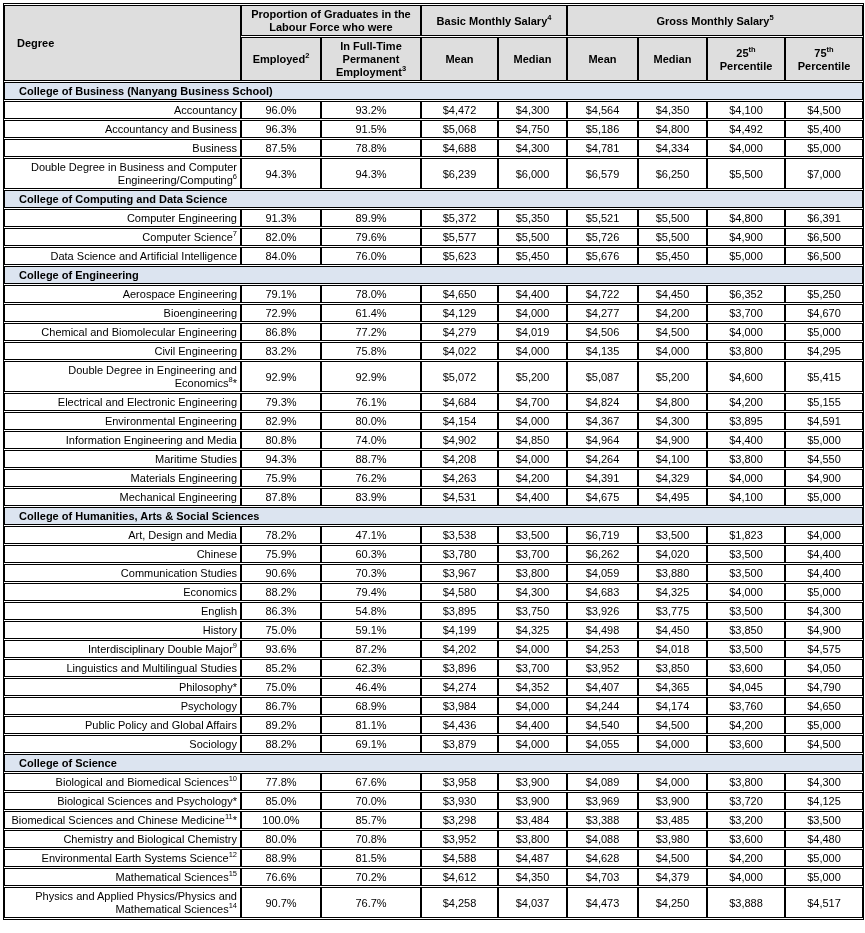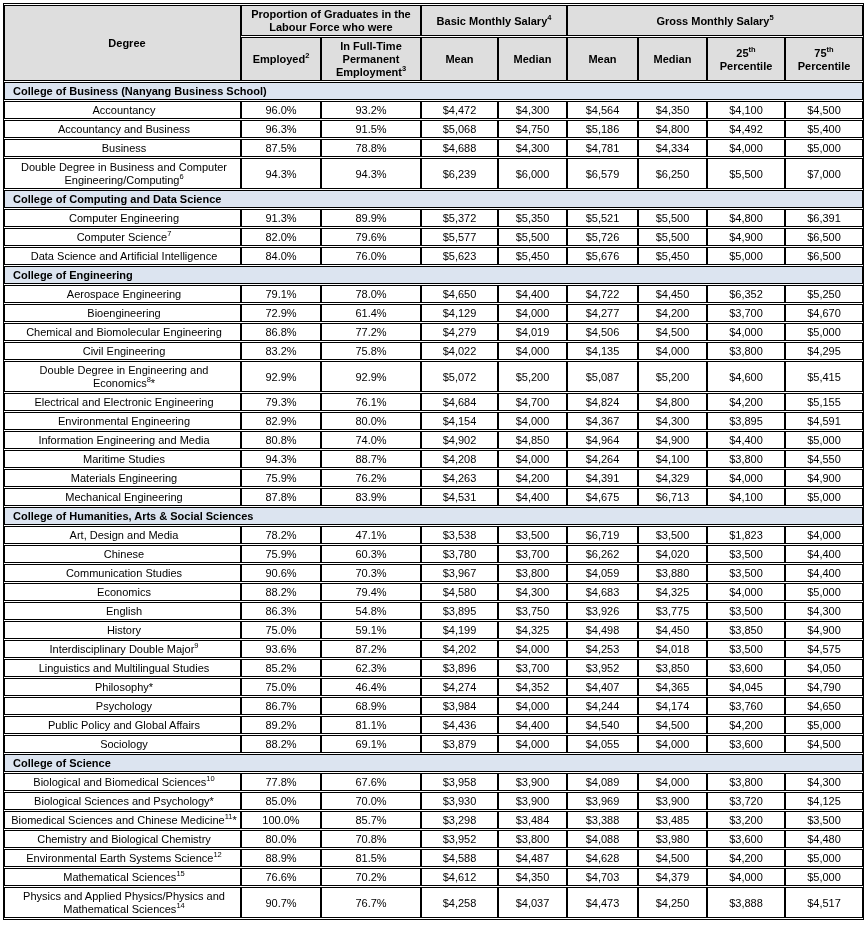--- a/index.html
+++ b/index.html
@@ -33,31 +33,31 @@
     overflow:hidden;
     word-wrap:break-word;
   }
   thead th{
     background:var(--header-bg);
     font-weight:bold;
     text-align:center;
     vertical-align:middle;
   }
   thead th.degree-h{
-    text-align:center;
+    text-align:left;
     padding-left:12px;
   }
   td.section-cell{
     background:var(--section-bg);
     font-weight:bold;
     text-align:left;
-    padding-left:8px;
+    padding-left:14px;
   }
   td.degree{
-    text-align:center;
+    text-align:right;
     padding-left:6px;
     vertical-align:middle;
   }
   td.val{
     text-align:center;
     vertical-align:middle;
   }
   sup{
     font-size:7.5px;
     line-height:0;
@@ -295,21 +295,21 @@
           <td class="val">$4,000</td>
           <td class="val">$4,900</td>
         </tr>
         <tr>
           <td class="degree">Mechanical Engineering</td>
           <td class="val">87.8%</td>
           <td class="val">83.9%</td>
           <td class="val">$4,531</td>
           <td class="val">$4,400</td>
           <td class="val">$4,675</td>
-          <td class="val">$6,713</td>
+          <td class="val">$4,495</td>
           <td class="val">$4,100</td>
           <td class="val">$5,000</td>
         </tr>
         <tr>
           <td colspan="9" class="section-cell">College of Humanities, Arts &amp; Social Sciences</td>
         </tr>
         <tr>
           <td class="degree">Art, Design and Media</td>
           <td class="val">78.2%</td>
           <td class="val">47.1%</td>

